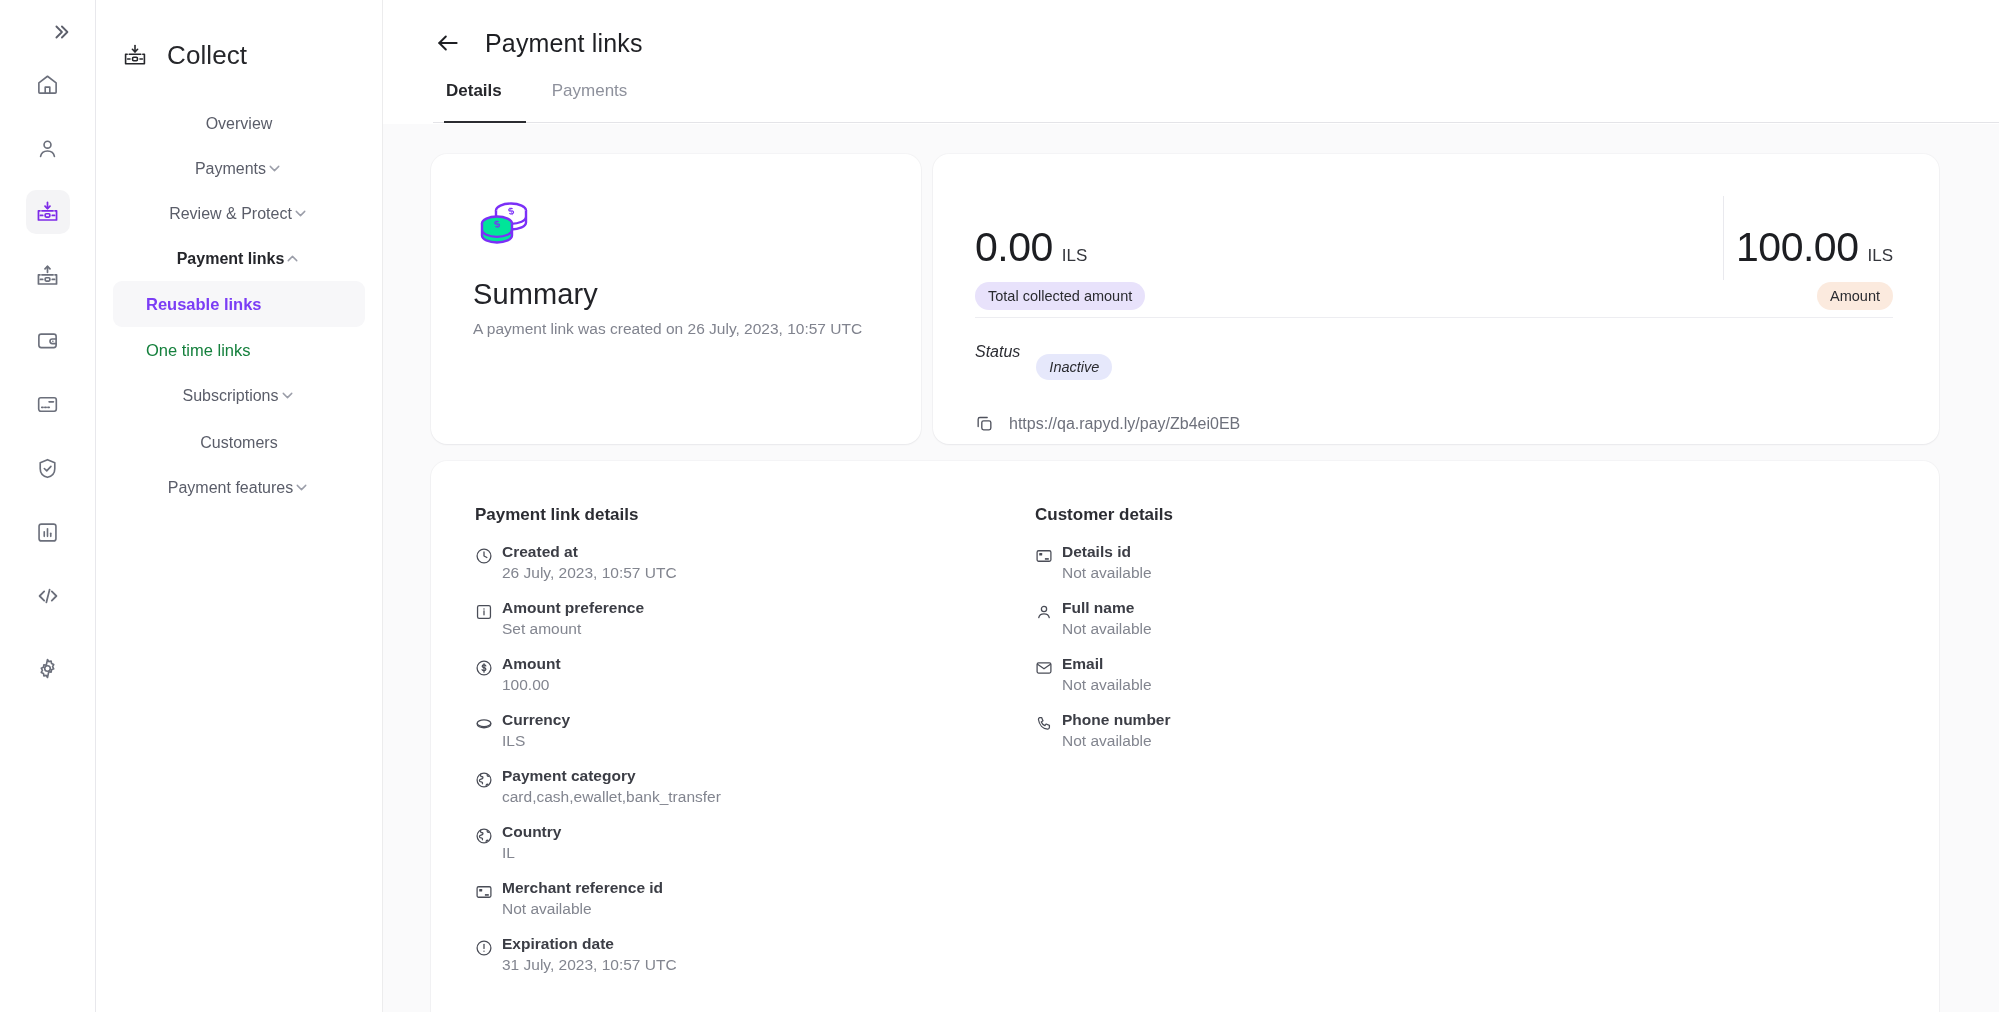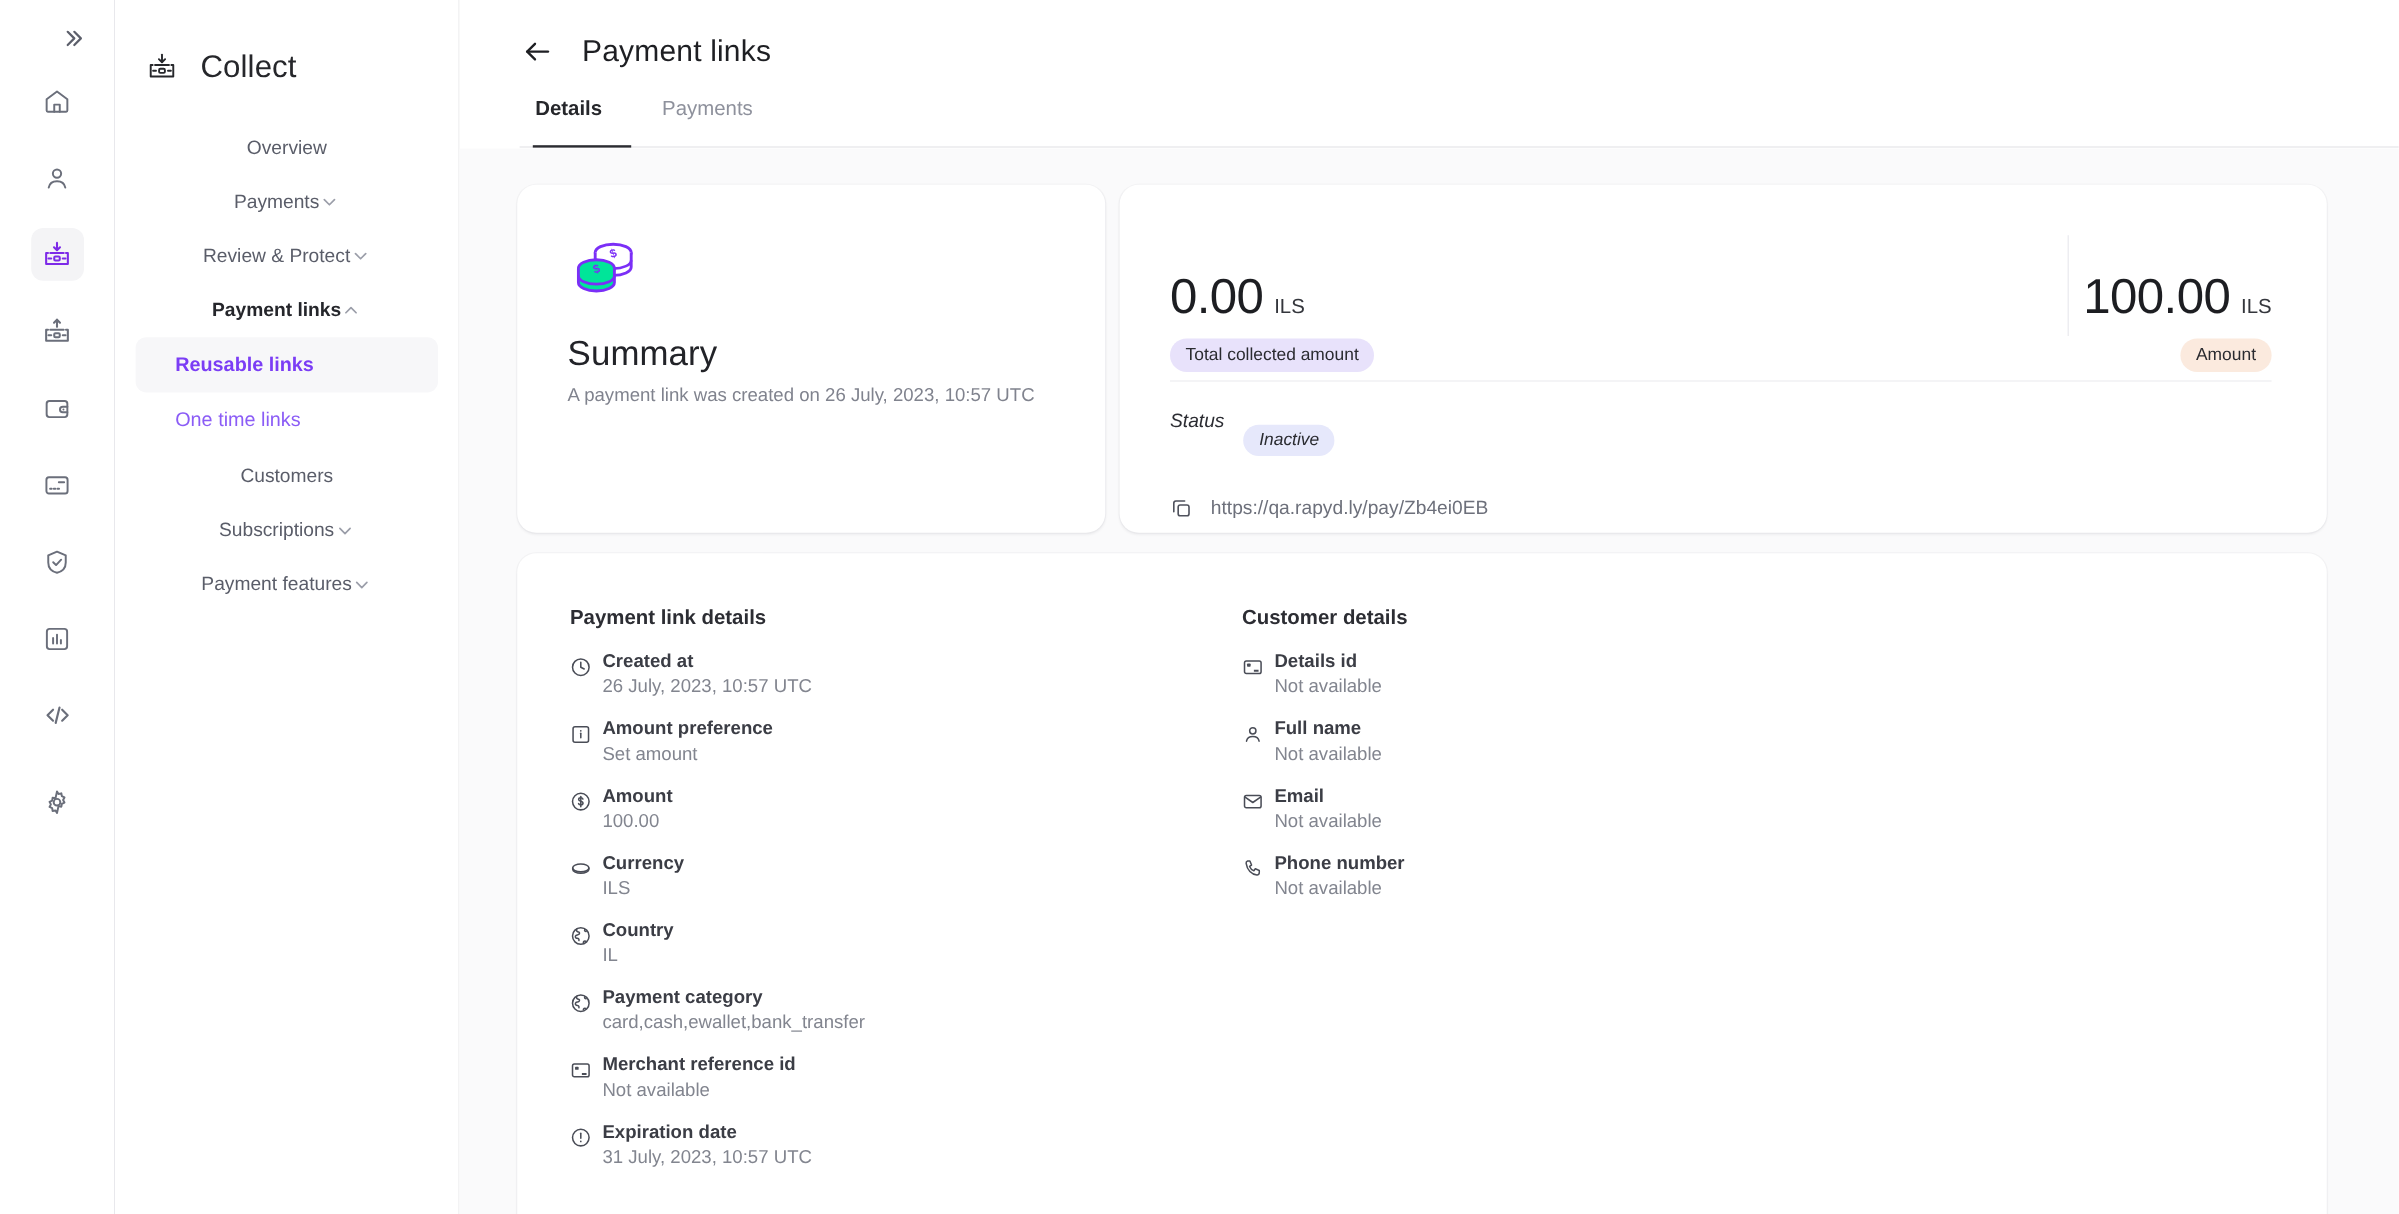--- a/index.html
+++ b/index.html
@@ -58,21 +58,21 @@
   .nav-item {
     display: flex; align-items: center; justify-content: center;
     height: 45px; padding: 0 13px;
     font-size: 16px; color: #5a5d69; cursor: pointer;
     border-radius: 8px;
   }
   .nav-item.bold { color: #25262b; font-weight: 700; }
   .nav-sub {
     height: 46px; display: flex; align-items: center;
     padding: 0 13px 0 33px;
-    font-size: 16.5px; color: #8b5cf6; cursor: pointer; border-radius: 9px;
+    font-size: 16.5px; color: #15803d; cursor: pointer; border-radius: 9px;
   }
   .nav-sub.active { background: #f7f7f9; color: #7b3df5; font-weight: 700; }
   .chev { color:#9b9ea9; display:flex; }
 
   
   .main {
     flex: 1 1 auto; height: 1012px;
     background: #ffffff;
     position: relative;
     overflow: hidden;
@@ -319,31 +319,31 @@
           </span>
       </div>
 
       <div class="nav-sub active">
         <span>Reusable links</span>
       </div>
       <div class="nav-sub">
         <span>One time links</span>
       </div>
 
-      <div class="nav-item" style="margin-top:2px;">
-        <span>Customers</span>
-      </div>
-
       <div class="nav-item">
         <span>Subscriptions</span>
         <span class="chev">
             <svg width="17" height="17" viewBox="0 0 24 24" fill="none" stroke="currentColor" stroke-width="2" stroke-linecap="round" stroke-linejoin="round">
               <polyline points="6 9 12 15 18 9"></polyline>
             </svg>
           </span>
+      </div>
+
+      <div class="nav-item" style="margin-top:2px;">
+        <span>Customers</span>
       </div>
 
       <div class="nav-item">
         <span>Payment features</span>
         <span class="chev">
             <svg width="17" height="17" viewBox="0 0 24 24" fill="none" stroke="currentColor" stroke-width="2" stroke-linecap="round" stroke-linejoin="round">
               <polyline points="6 9 12 15 18 9"></polyline>
             </svg>
           </span>
       </div>
@@ -492,36 +492,36 @@
 
           <div class="field">
             <span class="field-ico">
                 <svg width="18" height="18" viewBox="0 0 24 24" fill="none" stroke="currentColor" stroke-width="1.7" stroke-linecap="round" stroke-linejoin="round">
                   <circle cx="12" cy="12" r="9.2"></circle>
                   <path d="M7.5 4.2c-.8 2.2.6 3.4 2 3.4s1.4 1.8.2 2.6-3 .4-3.6 1.8.6 2.6 2 2.6 2.2 1 1.8 2.4"></path>
                   <path d="M16.4 4.8c-.6 1.4.4 2.4 1.6 2.2M14.8 19.4c.2-1.6 1.4-2 2.6-1.6"></path>
                 </svg>
               </span>
             <div>
-              <div class="field-label">Country</div>
-              <div class="field-value">IL</div>
+              <div class="field-label">Payment category</div>
+              <div class="field-value">card,cash,ewallet,bank_transfer</div>
             </div>
           </div>
 
           <div class="field">
             <span class="field-ico">
                 <svg width="18" height="18" viewBox="0 0 24 24" fill="none" stroke="currentColor" stroke-width="1.7" stroke-linecap="round" stroke-linejoin="round">
                   <circle cx="12" cy="12" r="9.2"></circle>
                   <path d="M7.5 4.2c-.8 2.2.6 3.4 2 3.4s1.4 1.8.2 2.6-3 .4-3.6 1.8.6 2.6 2 2.6 2.2 1 1.8 2.4"></path>
                   <path d="M16.4 4.8c-.6 1.4.4 2.4 1.6 2.2M14.8 19.4c.2-1.6 1.4-2 2.6-1.6"></path>
                 </svg>
               </span>
             <div>
-              <div class="field-label">Payment category</div>
-              <div class="field-value">card,cash,ewallet,bank_transfer</div>
+              <div class="field-label">Country</div>
+              <div class="field-value">IL</div>
             </div>
           </div>
 
           <div class="field">
             <span class="field-ico">
                 <svg width="18" height="18" viewBox="0 0 24 24" fill="none" stroke="currentColor" stroke-width="1.7" stroke-linecap="round" stroke-linejoin="round">
                   <rect x="2.8" y="5" width="18.4" height="14" rx="2"></rect>
                   <rect x="5.6" y="8" width="4" height="3.4" rx=".8" fill="currentColor" stroke="none"></rect>
                   <path d="M13.2 14.8h5.2v2.2h-5.2z" fill="currentColor" stroke="none"></path>
                 </svg>

